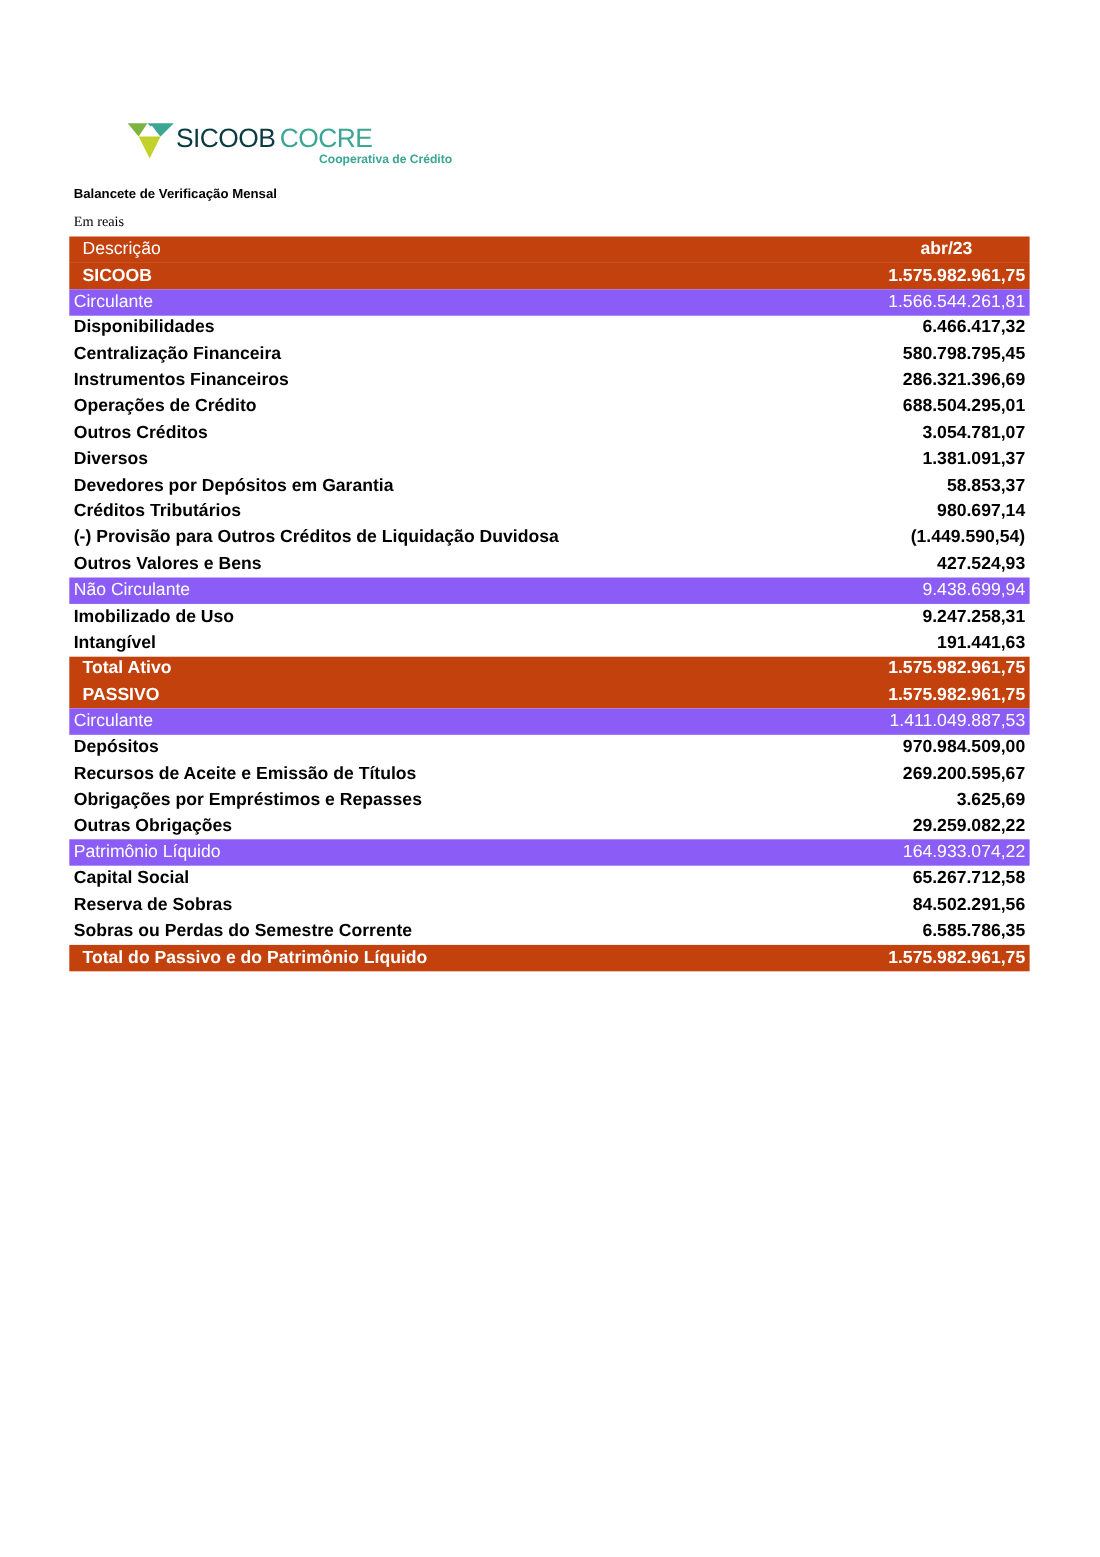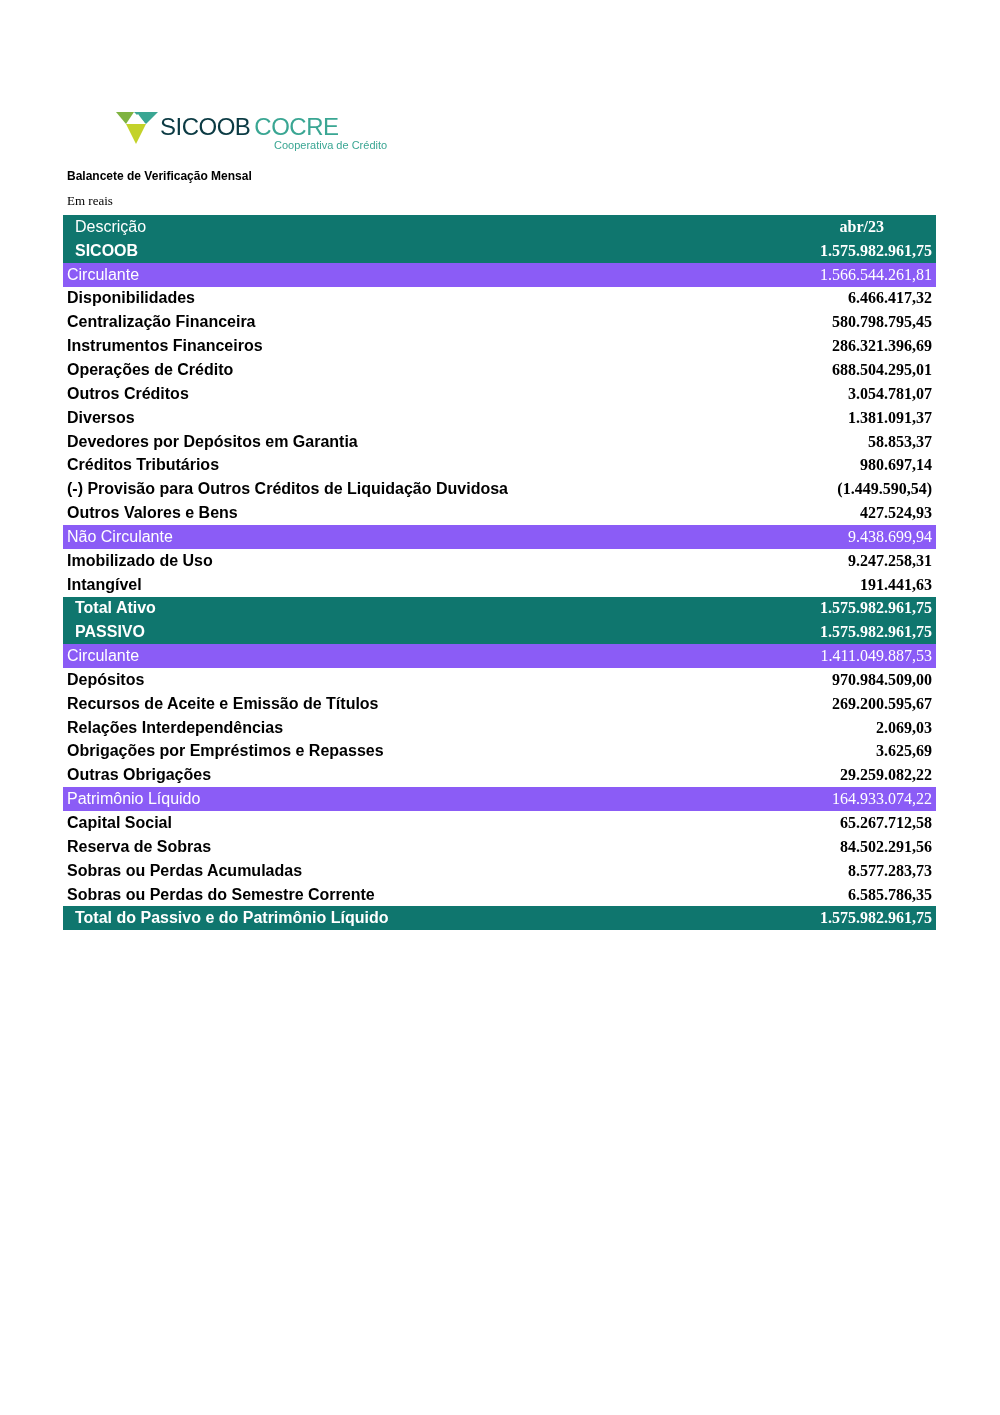--- a/index.html
+++ b/index.html
@@ -2,29 +2,29 @@
 <html><head>
 <meta charset="utf-8">
 <style>
   html, body { margin: 0; padding: 0; background: #ffffff; }
   body { width: 1000px; height: 1415px; position: relative; font-family: "Liberation Sans", sans-serif; color: #000; }
   .logo { position: absolute; left: 116px; top: 110px; width: 300px; height: 46px; }
   .logo-mark { position: absolute; left: 0; top: 0; width: 44px; height: 36px; }
   .logo-text { position: absolute; left: 44px; top: 0; font-weight: normal; font-size: 24px; line-height: 34px; letter-spacing: -0.5px; white-space: nowrap; }
   .logo-text .a { color: #0b3a43; }
   .logo-text .b { color: #3aa693; margin-left: 4px; }
-  .logo-sub { position: absolute; left: 158px; top: 29px; font-size: 11px; font-weight: normal; color: #3aa693; white-space: nowrap; }
+  .logo-sub { position: absolute; left: 174px; top: 29px; font-size: 11px; font-weight: bold; color: #3aa693; white-space: nowrap; }
 
   .title { position: absolute; left: 67px; top: 169px; font-size: 12px; font-weight: bold; }
   .subtitle { position: absolute; left: 67px; top: 193px; font-size: 13px; font-family: Liberation Serif, serif; }
 
   .table { position: absolute; left: 63px; top: 215px; width: 873px; }
   .row { height: 23.85px; display: flex; align-items: center; justify-content: space-between; box-sizing: border-box; padding: 0 4px; font-size: 16px; font-weight: bold; white-space: nowrap; }
-  .row .val { text-align: left; font-family: Liberation Serif, serif; }
-  .row.dark { background: #0f766e; color: #fff; padding-left: 12px; }
+  .row .val { text-align: left; }
+  .row.dark { background: #c2410c; color: #fff; padding-left: 12px; }
   .row.teal { background: #8b5cf6; color: #fff; font-weight: normal; }
   .row.teal .val { font-weight: normal; }
   .row.head .lbl { font-weight: normal; }
   .row.head .val { padding-right: 48px; font-weight: bold; }
 </style>
 </head>
 <body>
 
 <div class="logo">
   <svg class="logo-mark" viewBox="0 0 44 36">
@@ -122,48 +122,40 @@
       </div>
       <div class="row ">
         <span class="lbl">Depósitos</span>
         <span class="val">970.984.509,00</span>
       </div>
       <div class="row ">
         <span class="lbl">Recursos de Aceite e Emissão de Títulos</span>
         <span class="val">269.200.595,67</span>
       </div>
       <div class="row ">
-        <span class="lbl">Relações Interdependências</span>
-        <span class="val">2.069,03</span>
-      </div>
-      <div class="row ">
         <span class="lbl">Obrigações por Empréstimos e Repasses</span>
         <span class="val">3.625,69</span>
       </div>
       <div class="row ">
         <span class="lbl">Outras Obrigações</span>
         <span class="val">29.259.082,22</span>
       </div>
       <div class="row teal">
         <span class="lbl">Patrimônio Líquido</span>
         <span class="val">164.933.074,22</span>
       </div>
       <div class="row ">
         <span class="lbl">Capital Social</span>
         <span class="val">65.267.712,58</span>
       </div>
       <div class="row ">
         <span class="lbl">Reserva de Sobras</span>
         <span class="val">84.502.291,56</span>
       </div>
       <div class="row ">
-        <span class="lbl">Sobras ou Perdas Acumuladas</span>
-        <span class="val">8.577.283,73</span>
-      </div>
-      <div class="row ">
         <span class="lbl">Sobras ou Perdas do Semestre Corrente</span>
         <span class="val">6.585.786,35</span>
       </div>
       <div class="row dark">
         <span class="lbl">Total do Passivo e do Patrimônio Líquido</span>
         <span class="val">1.575.982.961,75</span>
       </div>
     </div>
 </div>
 

